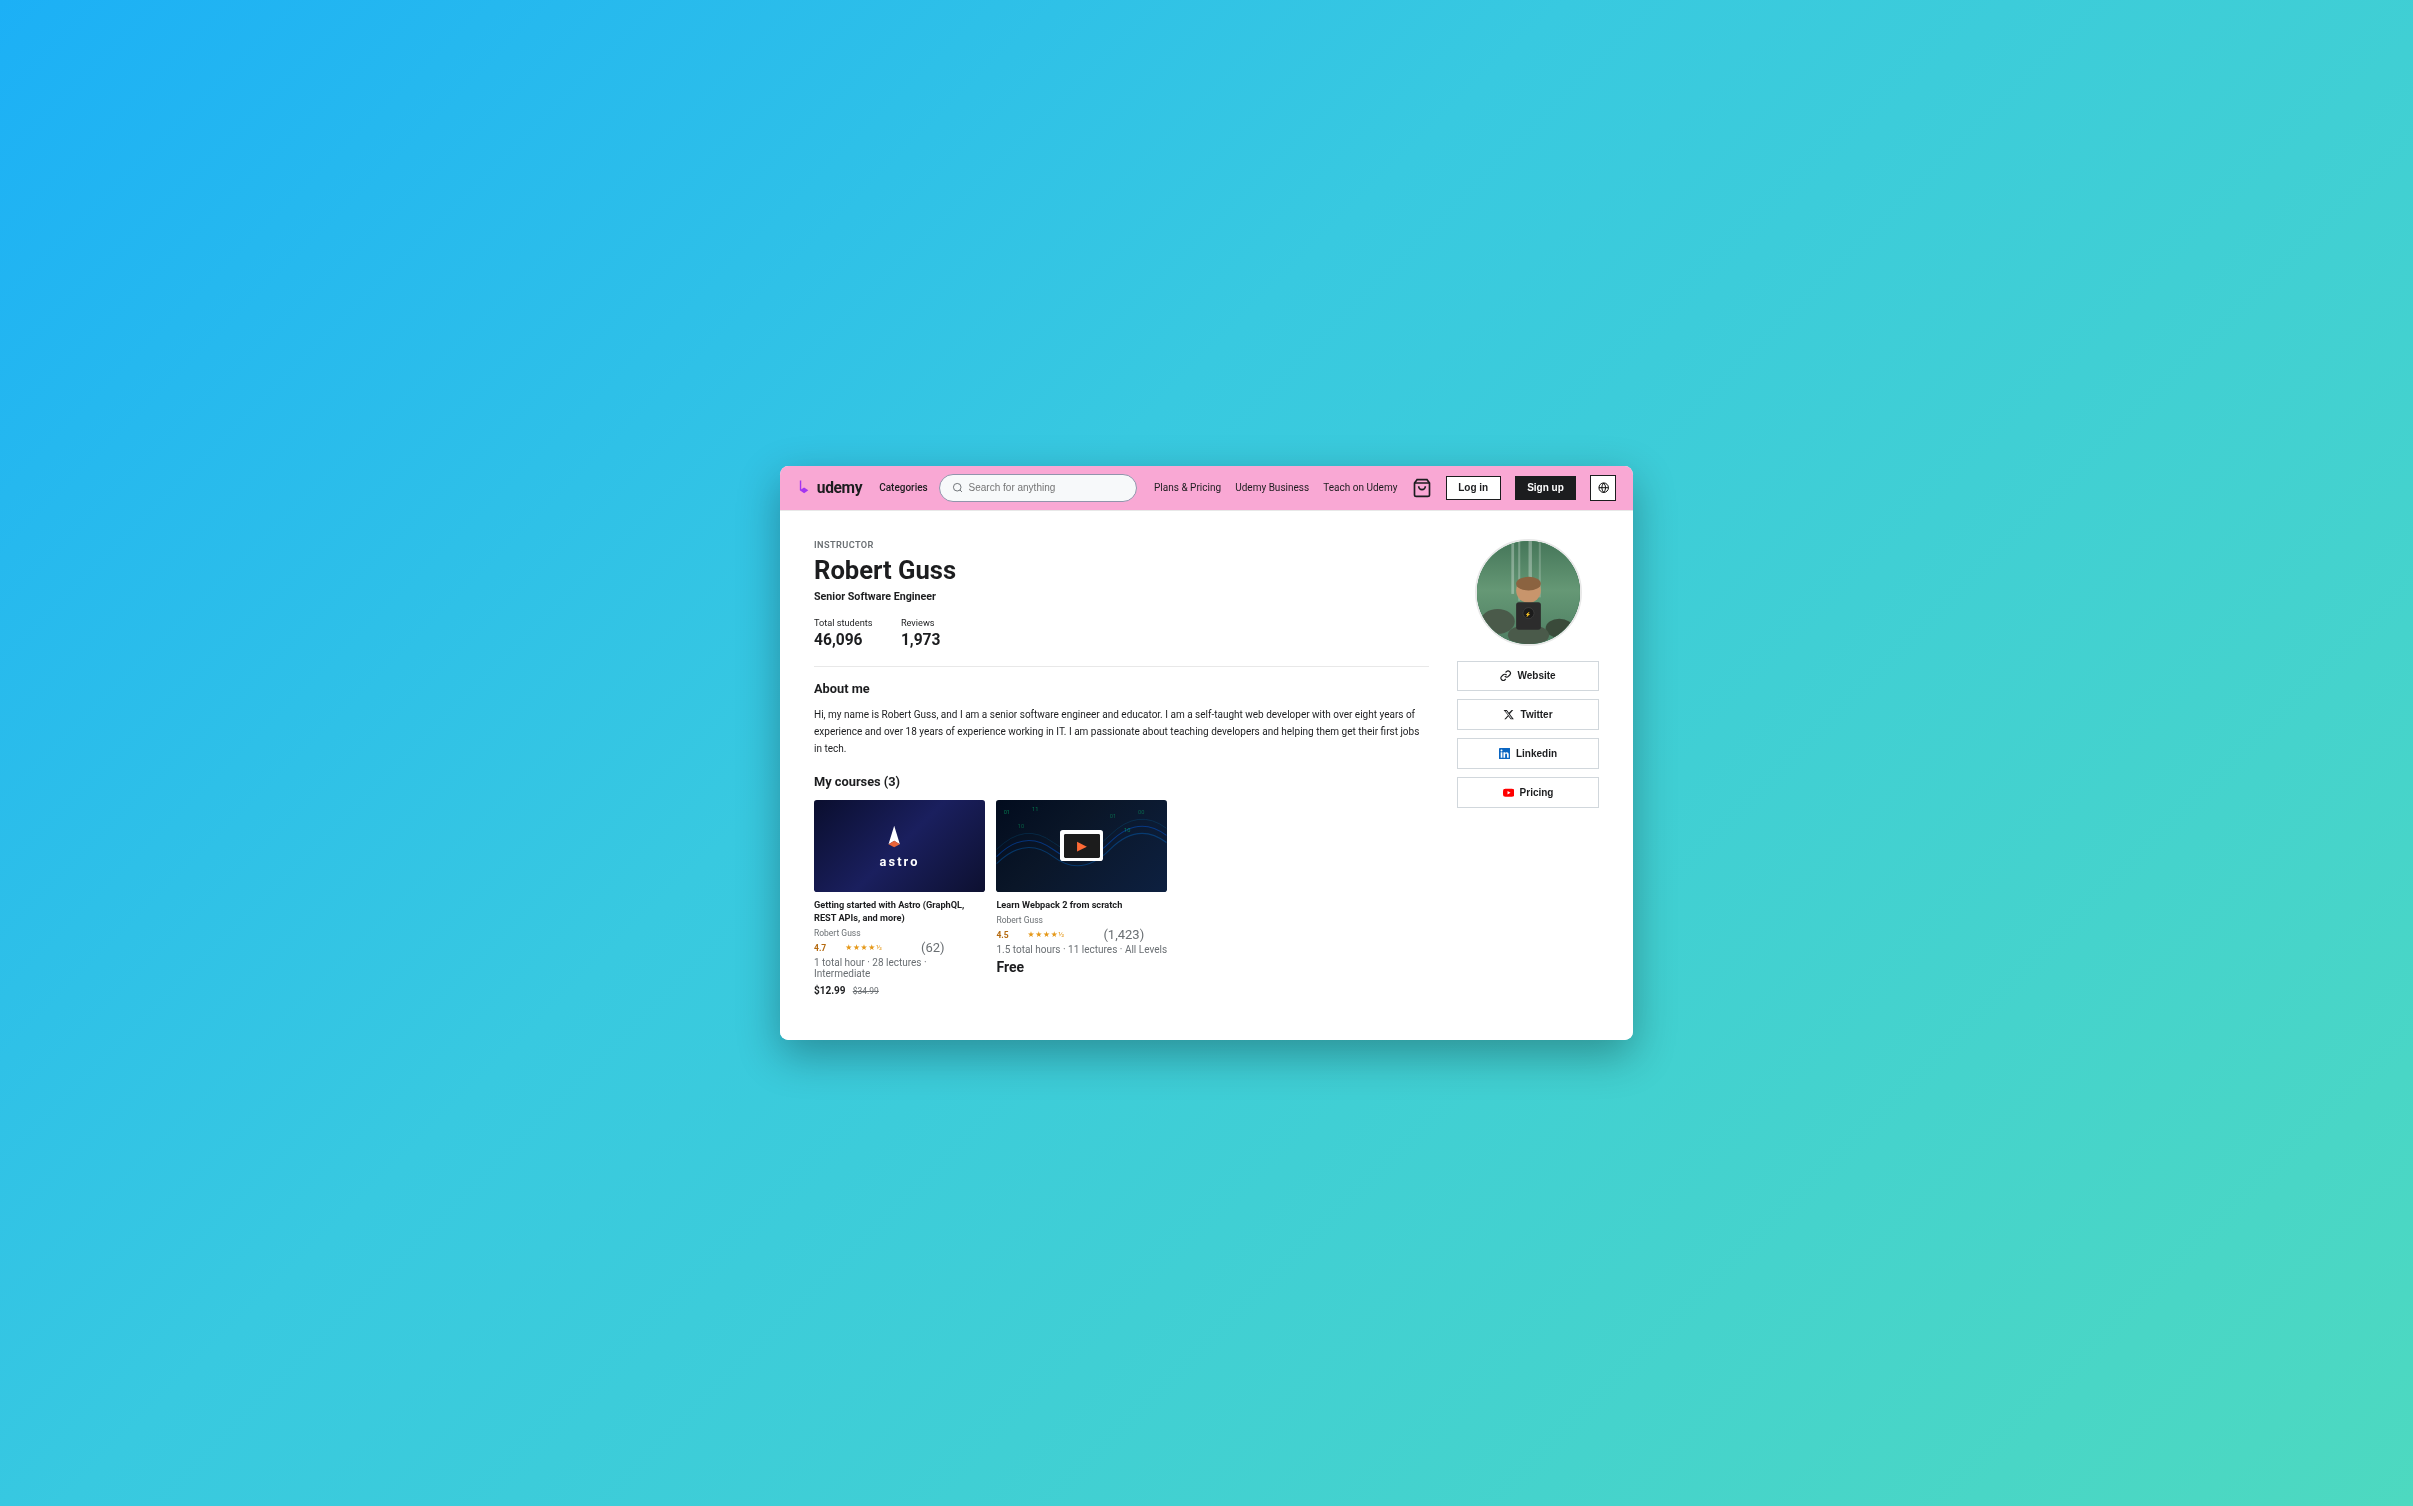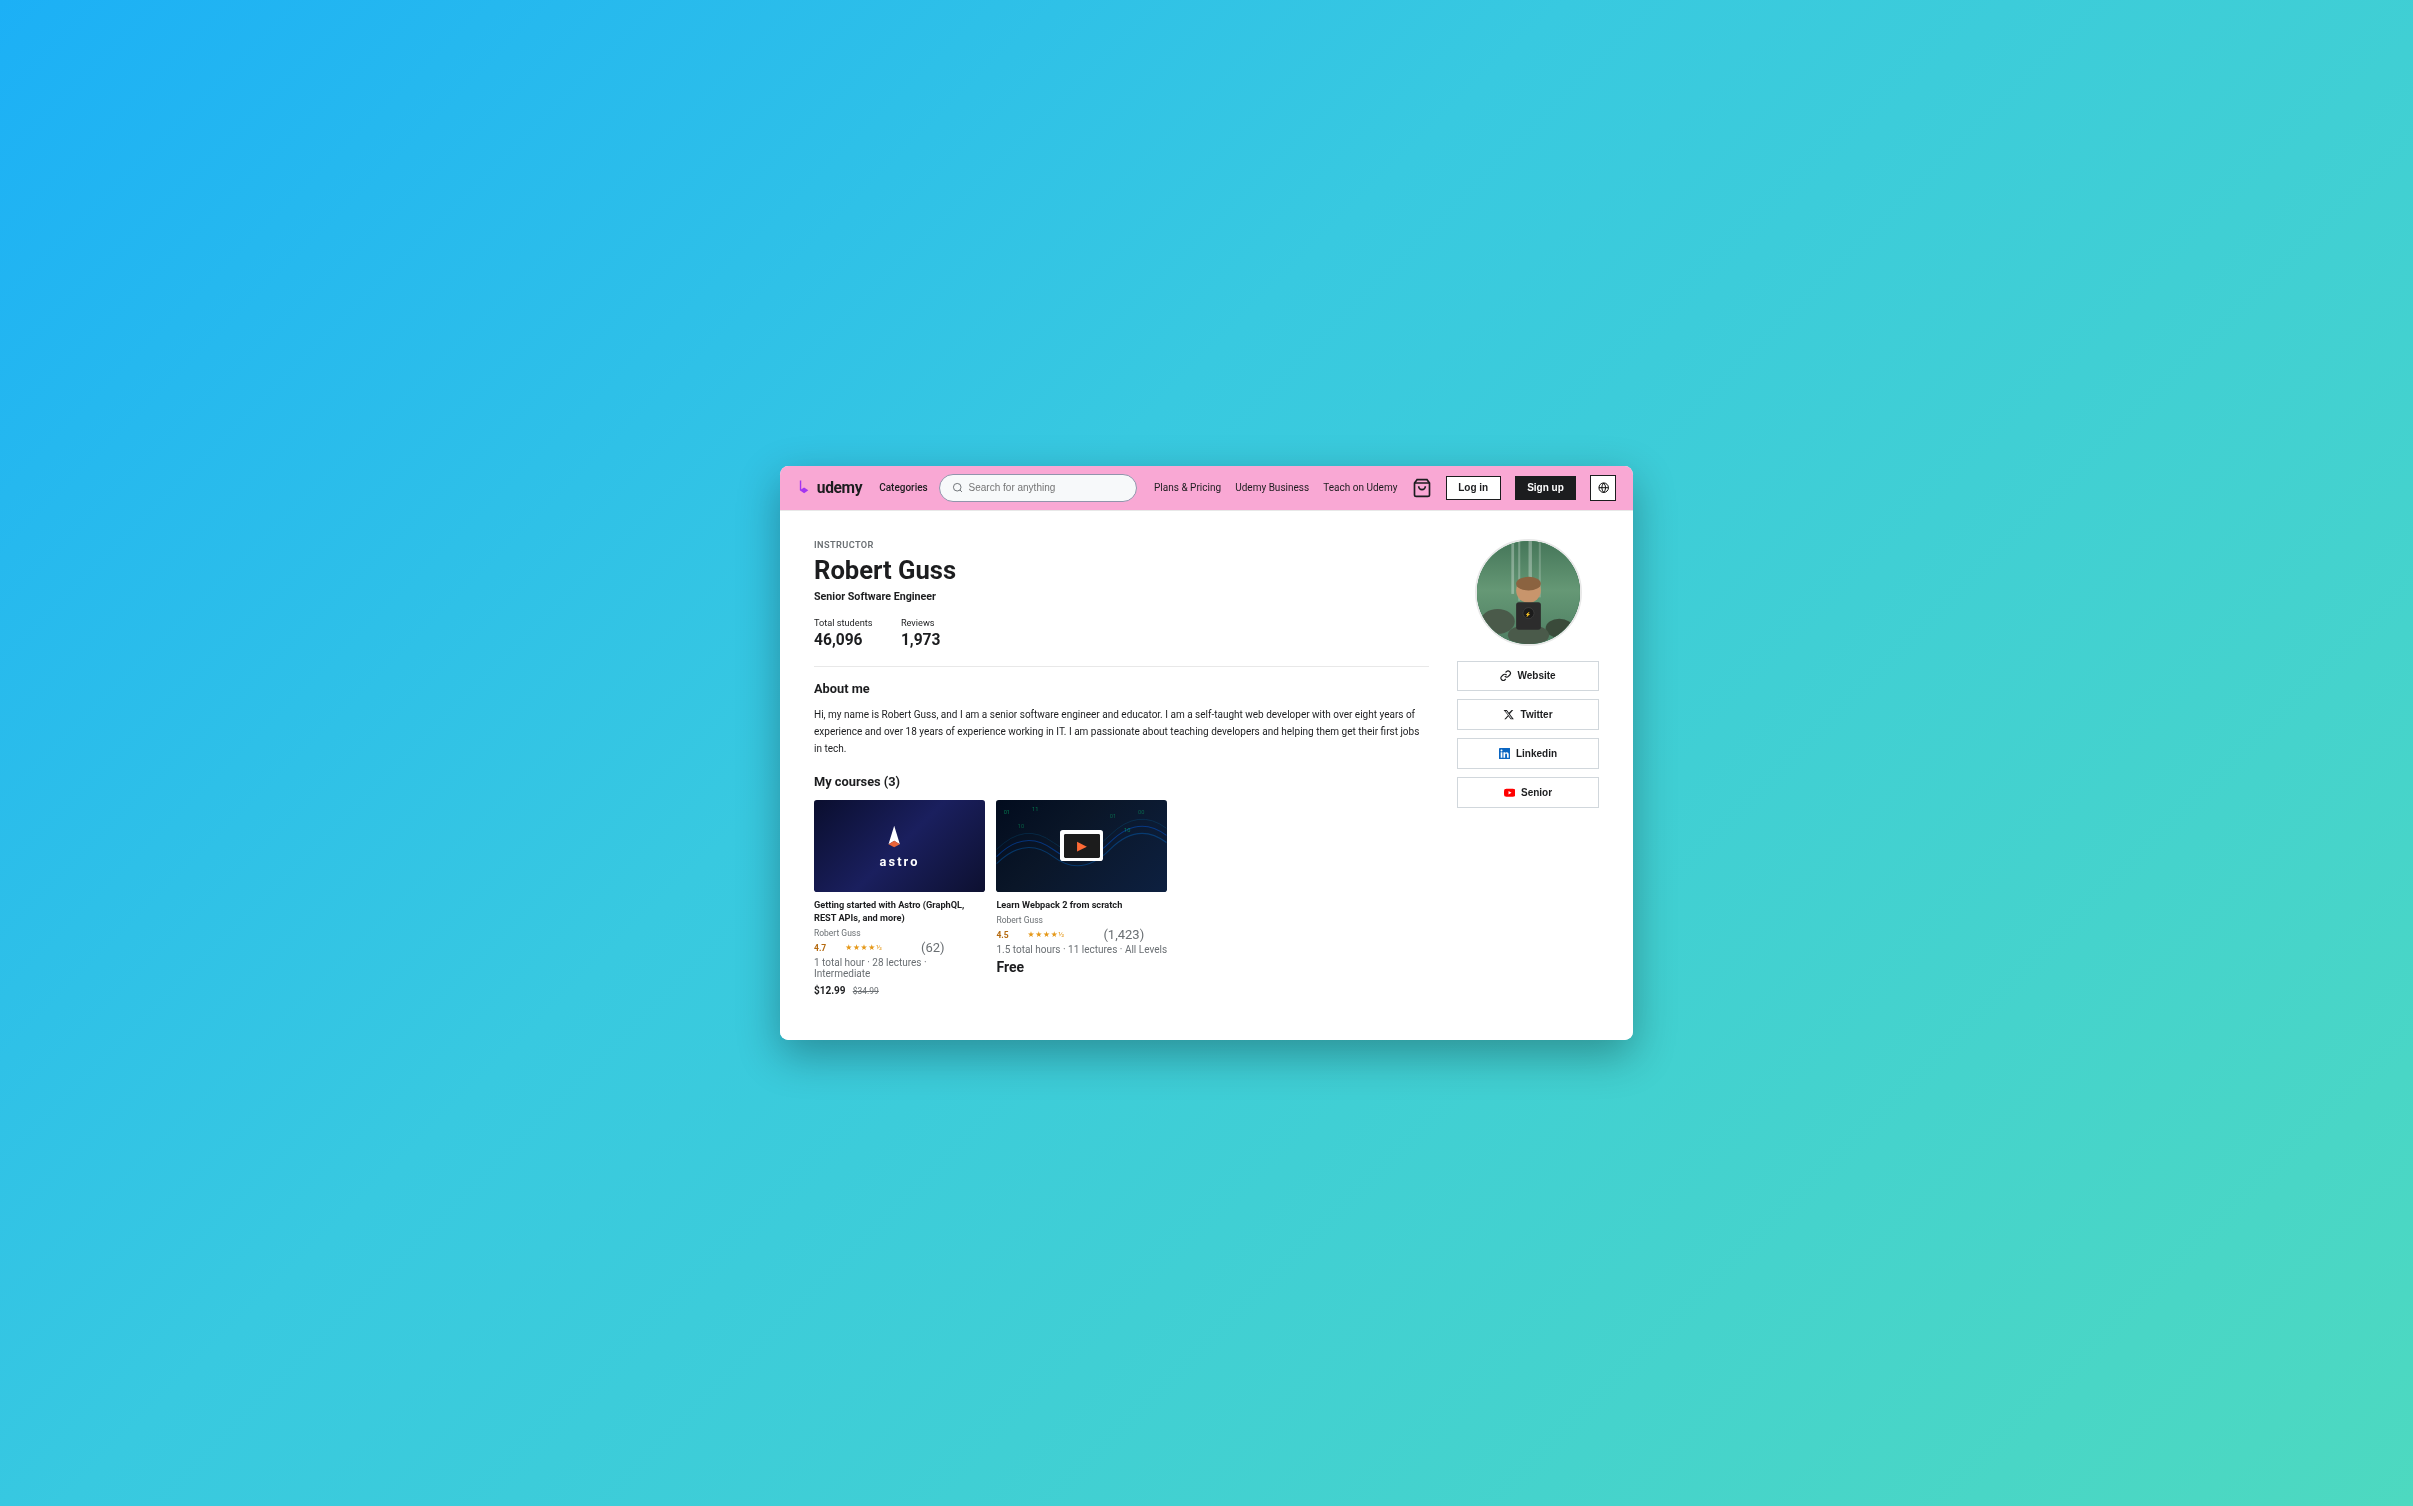--- a/index.html
+++ b/index.html
@@ -574,20 +574,20 @@
         <svg width="11.4" height="11.4" viewBox="0 0 24 24" fill="#0a66c2">
           <path d="M20.447 20.452h-3.554v-5.569c0-1.328-.027-3.037-1.852-3.037-1.853 0-2.136 1.445-2.136 2.939v5.667H9.351V9h3.414v1.561h.046c.477-.9 1.637-1.85 3.37-1.85 3.601 0 4.267 2.37 4.267 5.455v6.286zM5.337 7.433a2.062 2.062 0 0 1-2.063-2.065 2.064 2.064 0 1 1 2.063 2.065zm1.782 13.019H3.555V9h3.564v11.452zM22.225 0H1.771C.792 0 0 .774 0 1.729v20.542C0 23.227.792 24 1.771 24h20.451C23.2 24 24 23.227 24 22.271V1.729C24 .774 23.2 0 22.222 0h.003z"></path>
         </svg>
         <span>Linkedin</span>
       </button>
 
       <button class="social-btn">
         <svg width="11.4" height="11.4" viewBox="0 0 24 24" fill="#ff0000">
           <path d="M23.498 6.186a3.016 3.016 0 0 0-2.122-2.136C19.505 3.545 12 3.545 12 3.545s-7.505 0-9.377.505A3.017 3.017 0 0 0 .502 6.186C0 8.07 0 12 0 12s0 3.93.502 5.814a3.016 3.016 0 0 0 2.122 2.136c1.871.505 9.376.505 9.376.505s7.505 0 9.377-.505a3.015 3.015 0 0 0 2.122-2.136C24 15.93 24 12 24 12s0-3.93-.502-5.814zM9.545 15.568V8.432L15.818 12l-6.273 3.568z"></path>
         </svg>
-        <span>Senior</span>
+        <span>Pricing</span>
       </button>
 
     </div>
   </div>
 
 </div>
 
 
 </body></html>

